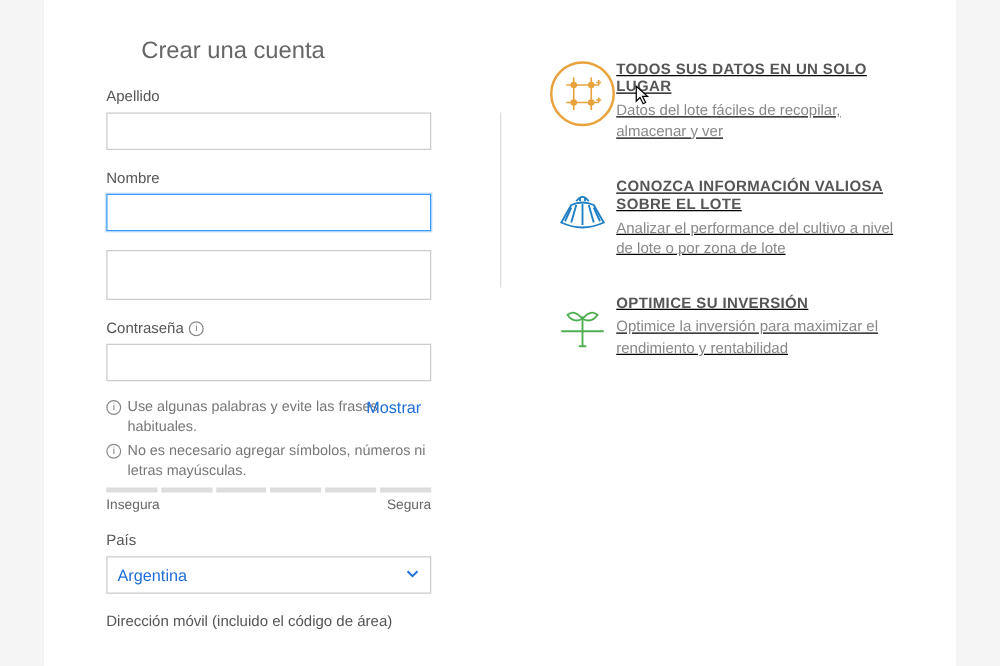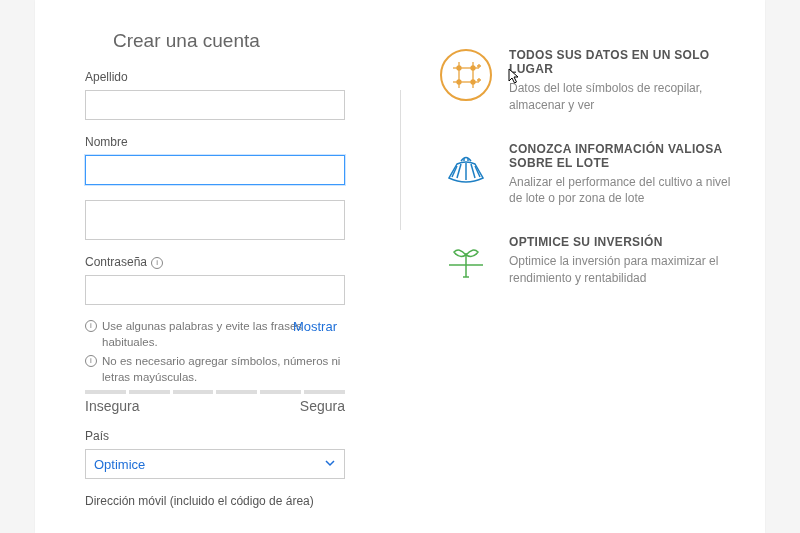--- a/index.html
+++ b/index.html
@@ -116,21 +116,21 @@
       margin: 5px 0 4px 0;
     }
     .strength-seg {
       height: 4px;
       flex: 1;
       background: #ddd;
     }
     .strength-labels {
       display: flex;
       justify-content: space-between;
-      font-size: 14px;
+      font-size: 11px;
       color: #666;
       margin-bottom: 12px;
       align-items: center;
     }
     .select {
       width: 100%;
       height: 30px;
       border: 1px solid #ccc;
       padding: 0 8px;
       font-size: 13px;
@@ -138,22 +138,22 @@
       display: flex;
       align-items: center;
       justify-content: space-between;
       cursor: pointer;
     }
     .chev {
       color: #1e6fd8;
     }
     .feature {
       display: flex;
-      gap: 16px;
       margin-bottom: 28px;
+      text-decoration: underline;
     }
     .feature-icon {
       width: 54px;
       height: 54px;
       flex-shrink: 0;
     }
     .feature-text {
       flex: 1;
     }
     .feature-title {
@@ -226,21 +226,21 @@
         </div>
         <div class="strength-labels">
           <span>Insegura</span>
           <span>Segura</span>
         </div>
       </div>
 
       <div class="field-group">
         <div class="field-label">País</div>
         <div class="select">
-          <span>Optimice</span>
+          <span>Argentina</span>
           <span class="chev">
             <svg width="12" height="12" viewBox="0 0 12 12">
                 <path d="M2 4 L6 8 L10 4" stroke="#1e6fd8" stroke-width="1.5" fill="none"></path>
               </svg>
           </span>
         </div>
       </div>
 
       <div class="field-group">
         <div class="field-label">Dirección móvil (incluido el código de área)</div>
@@ -263,21 +263,21 @@
               <circle cx="34" cy="20" r="2" fill="#e8a33d"></circle>
               <circle cx="20" cy="34" r="2" fill="#e8a33d"></circle>
               <circle cx="34" cy="34" r="2" fill="#e8a33d"></circle>
               <path d="M38 18 L42 18 M40 16 L40 20"></path>
               <path d="M38 32 L42 32 M40 30 L40 34"></path>
             </g>
           </svg>
         </div>
         <div class="feature-text">
           <div class="feature-title">TODOS SUS DATOS EN UN SOLO LUGAR</div>
-          <div class="feature-desc">Datos del lote símbolos de recopilar, almacenar y ver</div>
+          <div class="feature-desc">Datos del lote fáciles de recopilar, almacenar y ver</div>
         </div>
       </div>
 
       <div class="feature">
         <div class="feature-icon">
           <svg viewBox="0 0 54 54">
             <g stroke="#1e7fc4" stroke-width="1.5" fill="none">
               <path d="M10 36 Q27 44 44 36 L36 22 Q27 18 18 22 Z"></path>
               <line x1="18" y1="24" x2="13" y2="35"></line>
               <line x1="22" y1="22" x2="18" y2="36"></line>

